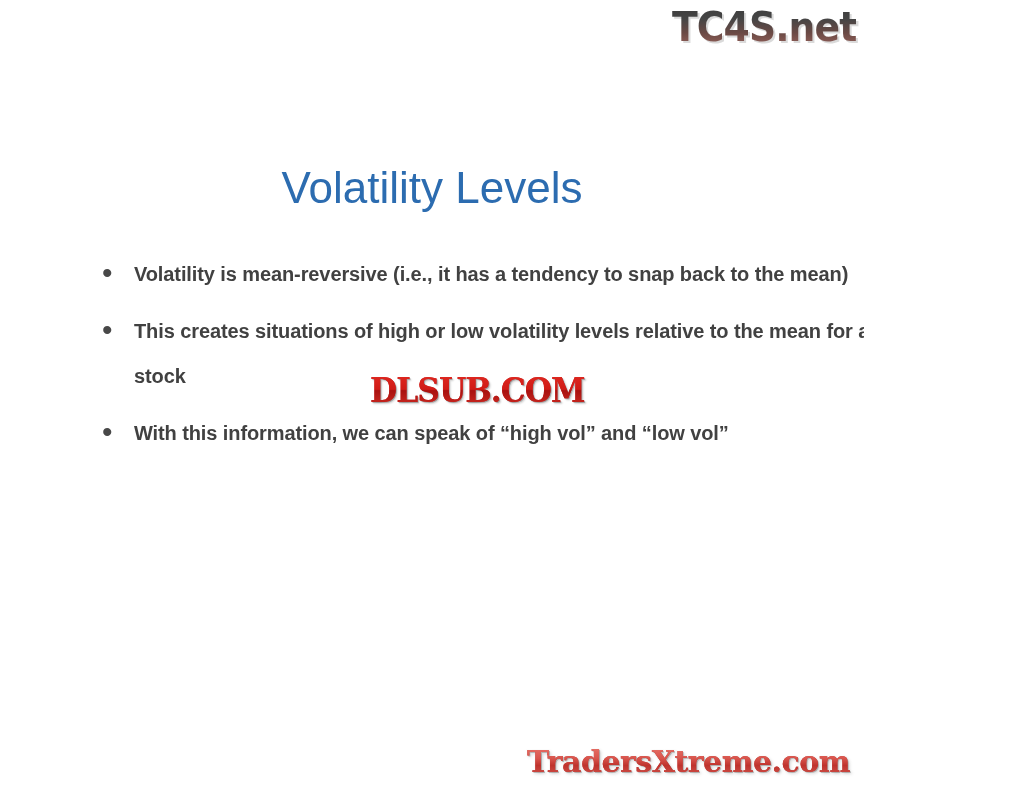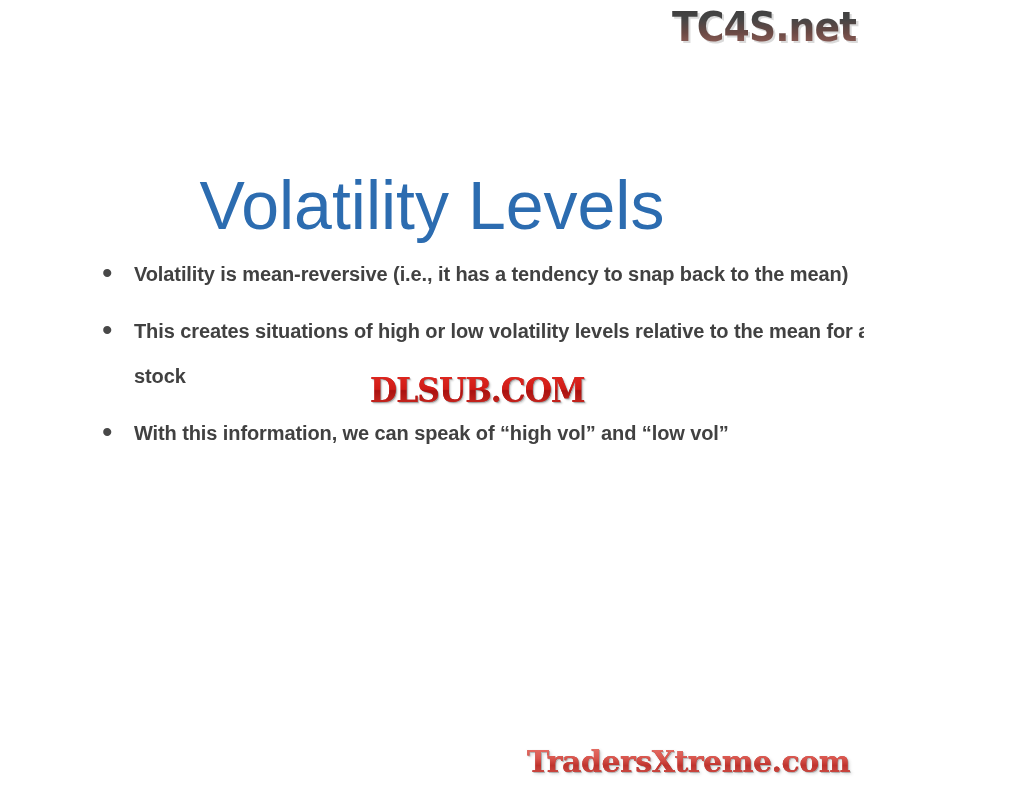--- a/index.html
+++ b/index.html
@@ -62,21 +62,21 @@
 
   
   #slide-title {
     position: absolute;
     left: 0;
     right: 0;
     top: 128px;
     text-align: center;
     font-family: "Liberation Sans", sans-serif;
     font-weight: 400;
-    font-size: 68px;
+    font-size: 44px;
     line-height: 62px;
     color: #2c6cb0;
     white-space: nowrap;
   }
 
   
   #bullet-list {
     position: absolute;
     left: 96px;
     top: 252px;

